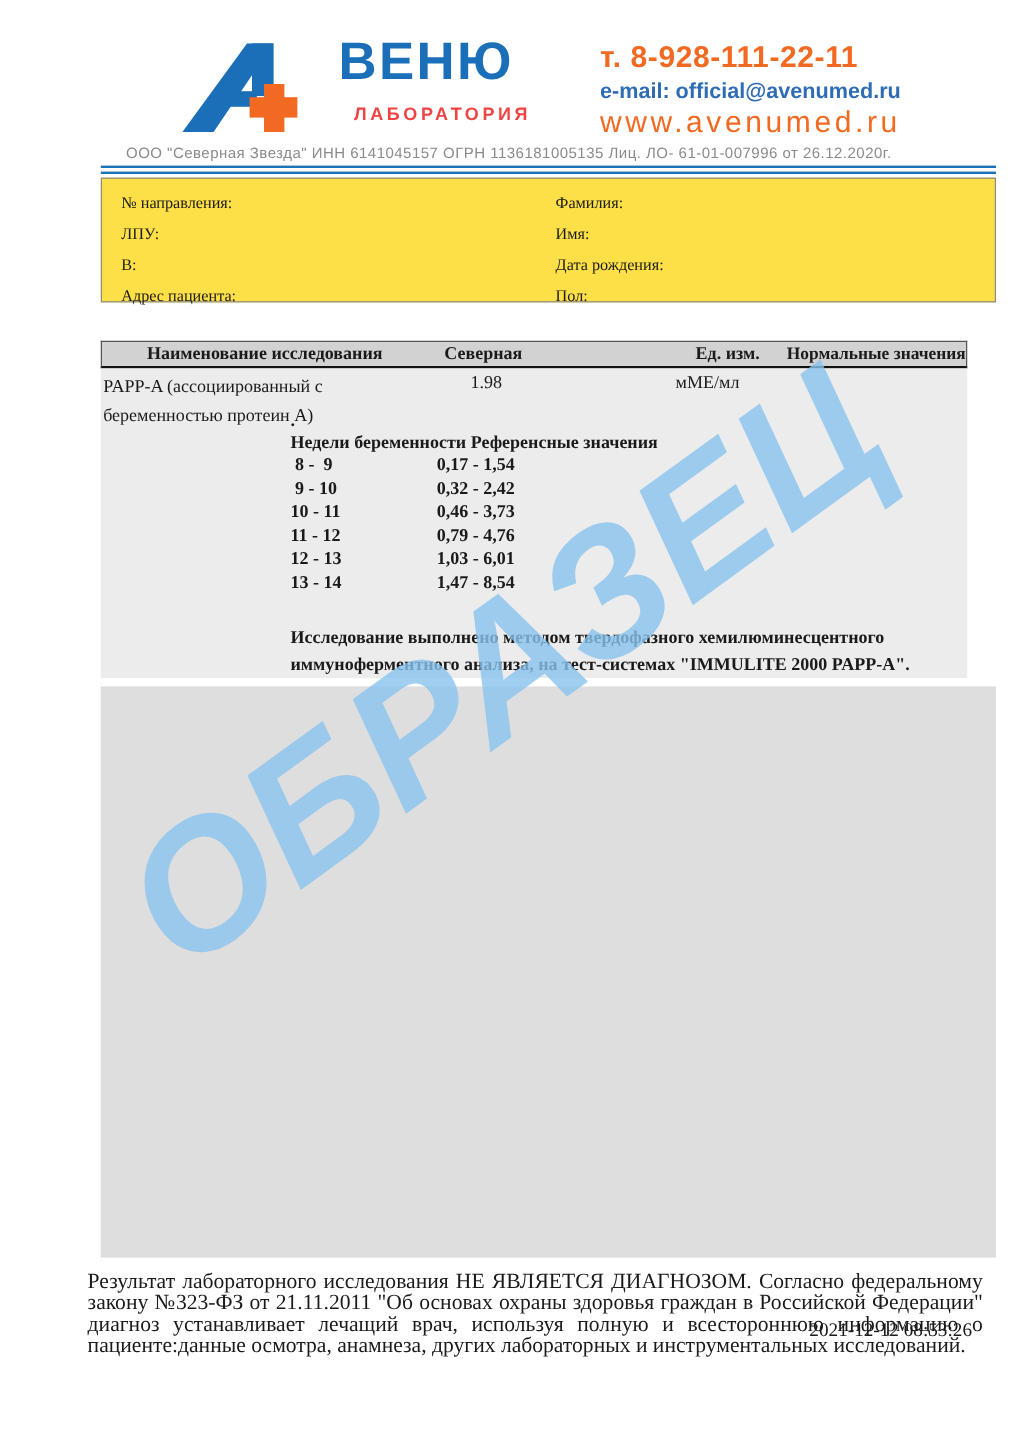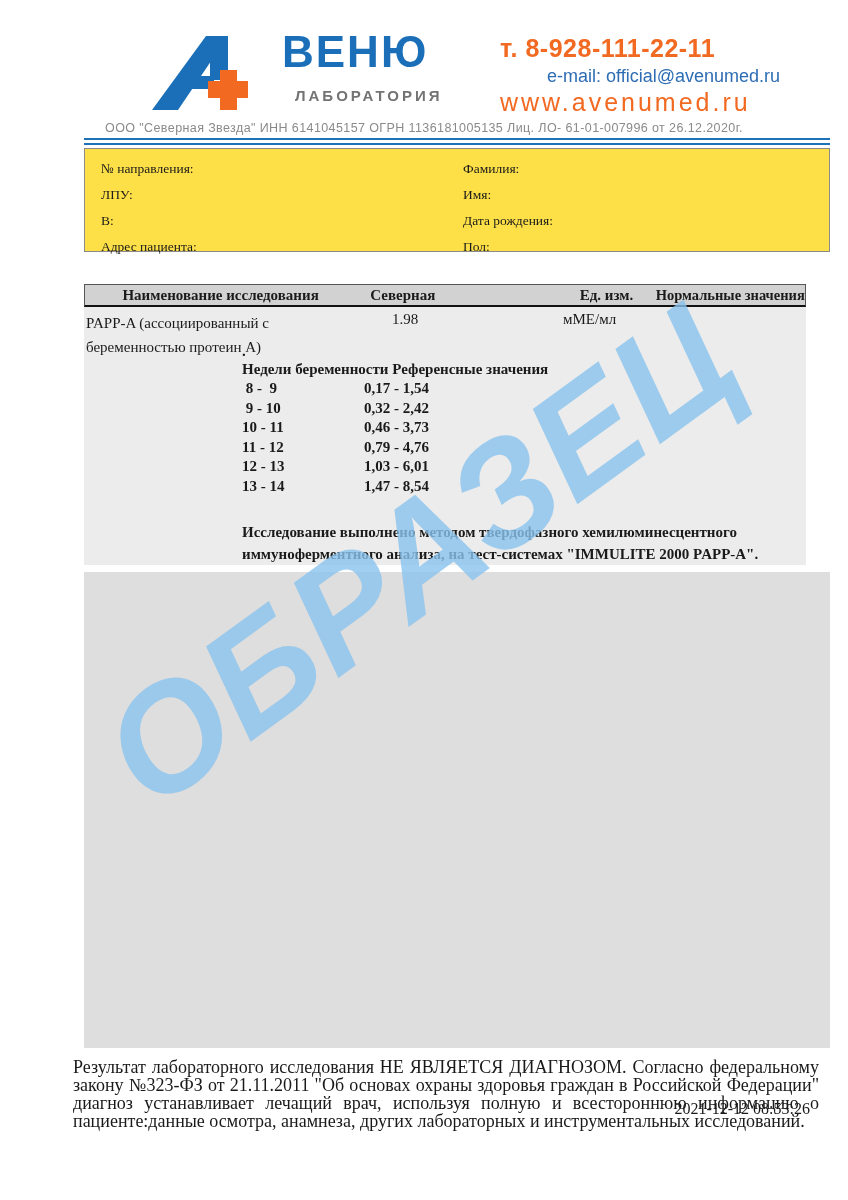--- a/index.html
+++ b/index.html
@@ -6,25 +6,25 @@
   html,body { background:#fff; }
   .page {
     position:relative; width:848px; height:1200px; background:#fff;
     font-family:"Liberation Serif", serif; color:#1a1a1a; overflow:hidden;
   }
   
   .logo-a { position:absolute; left:152px; top:36px; width:96px; height:74px; }
   .brand { position:absolute; left:282px; top:30px; font-family:"Liberation Sans",sans-serif;
            font-weight:bold; font-size:44px; line-height:1; color:#1a6fb8; letter-spacing:2px; }
   .brand-sub { position:absolute; left:295px; top:87px; font-family:"Liberation Sans",sans-serif;
-           font-weight:bold; font-size:15px; color:#737373; letter-spacing:3px; }
+           font-weight:bold; font-size:15px; color:#ef4444; letter-spacing:3px; }
   .contacts { position:absolute; left:500px; top:34px; width:280px;
            font-family:"Liberation Sans",sans-serif; line-height:1.15; }
   .contact-phone { font-size:25px; font-weight:bold; color:#f26a22; letter-spacing:0.5px; }
-  .contact-email { font-size:18px; font-weight:normal; color:#2e6db4; margin-top:3px;text-align:right; }
+  .contact-email { font-size:18px; font-weight:bold; color:#2e6db4; margin-top:3px; }
   .contact-web   { font-size:25px; color:#f26a22; letter-spacing:3px; margin-top:2px; }
   .company-line { position:absolute; left:0; top:121px; width:100%; text-align:center;
            font-family:"Liberation Sans",sans-serif; font-size:12.5px; color:#8a8a8a; letter-spacing:0.4px; }
   .header-rule { position:absolute; left:84px; top:138px; width:746px; height:7px;
            border-top:2px solid #1b72b8; border-bottom:2px solid #1b72b8; background:#fff; }
   
   .patient-box { position:absolute; left:84px; top:148px; width:746px; height:104px;
            border:1px solid #8a8a8a; background:#fde047; font-size:13.5px; }
   .pcol { position:absolute; top:7px; }
   .pcol.left  { left:16px; }

